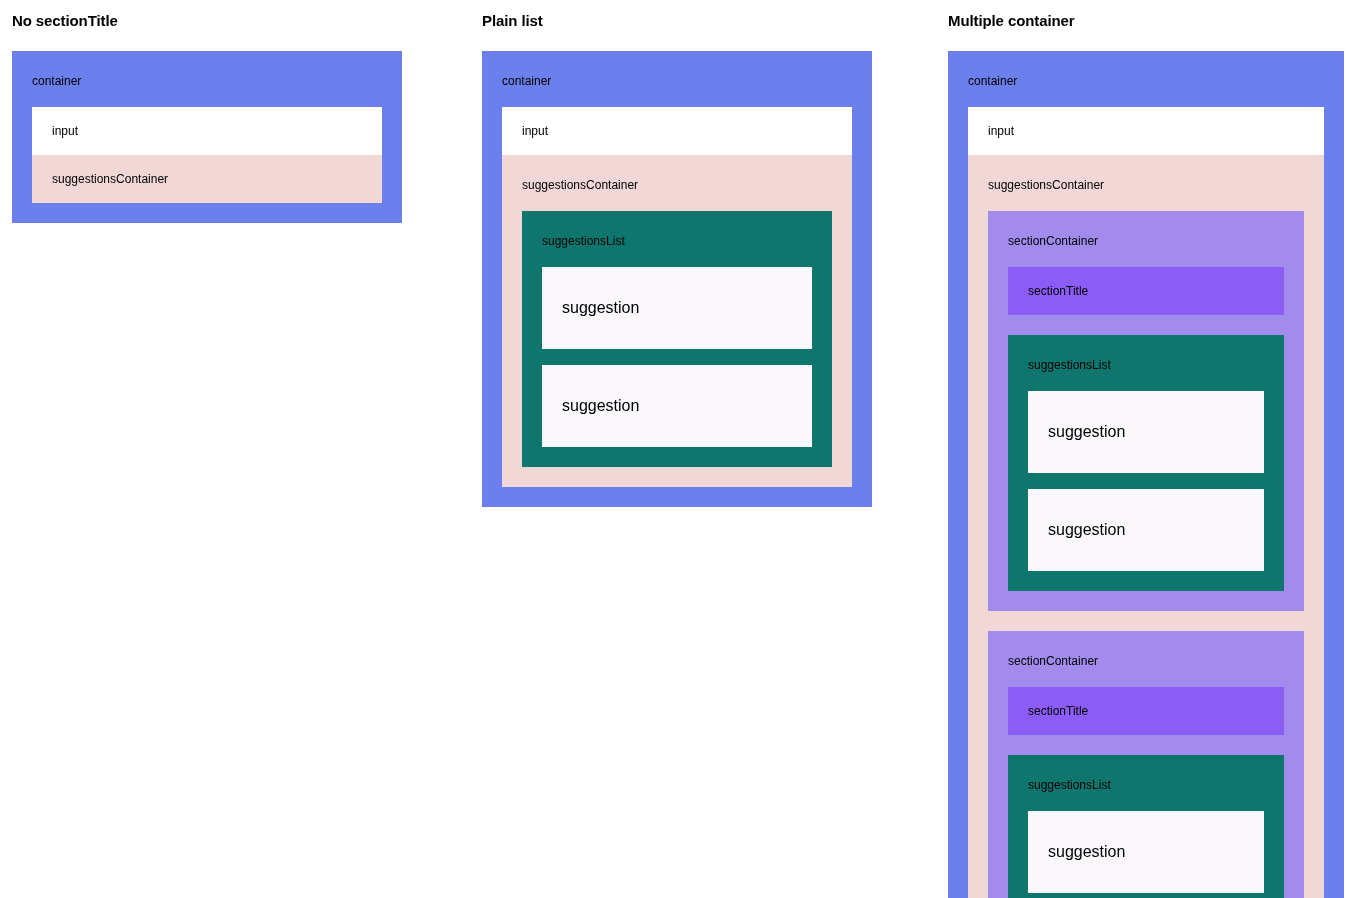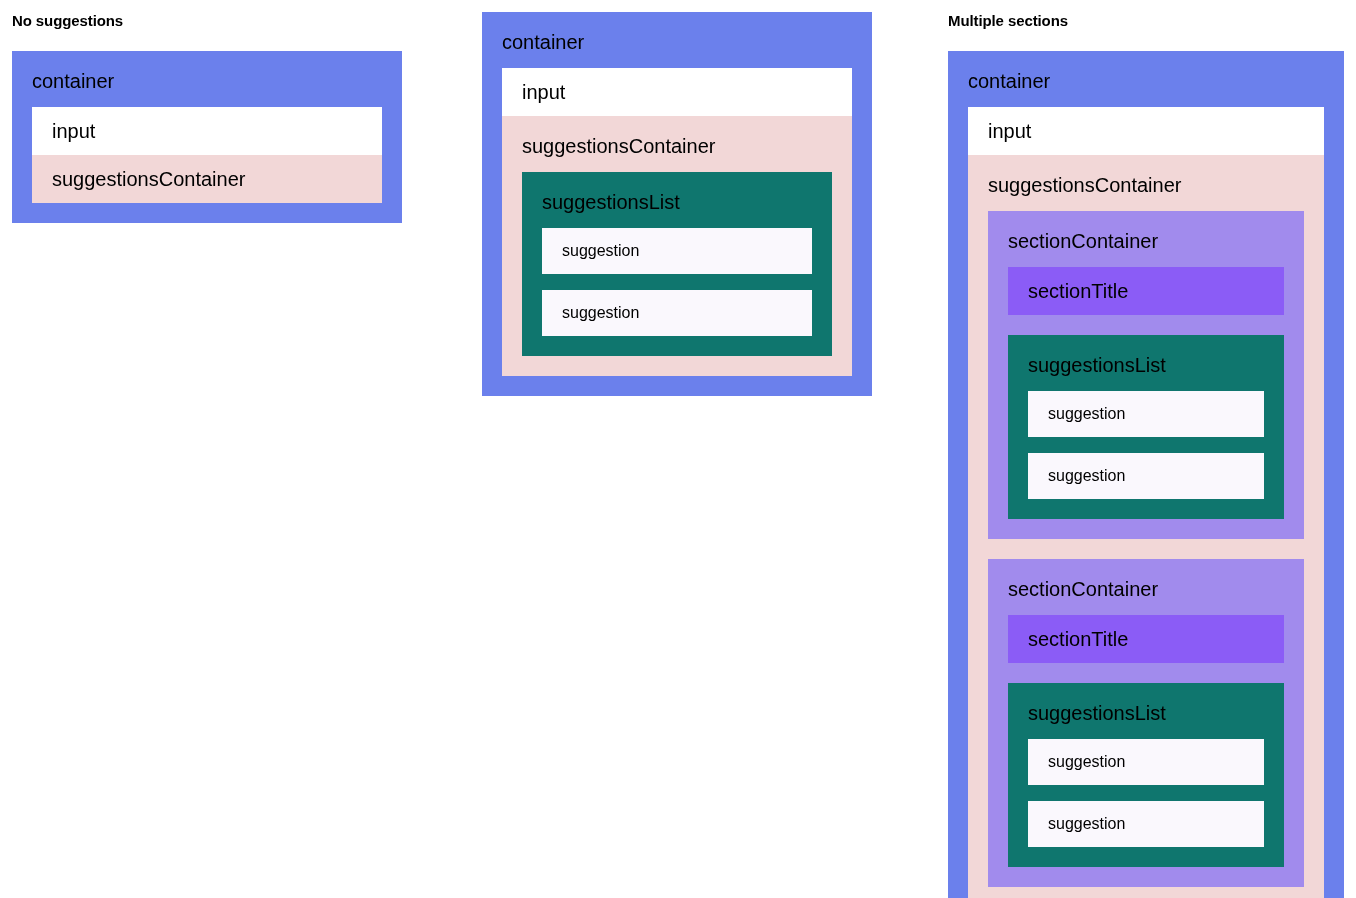--- a/index.html
+++ b/index.html
@@ -41,21 +41,21 @@
     letter-spacing: -0.1px;
   }
 
   
   .box {
     padding: 20px;
     display: block;
   }
   .box > .box-label {
     display: block;
-    font-size: 20px;
+    font-size: 12px;
     line-height: 20px;
     color: #000000;
     margin-bottom: 16px;
   }
   .box > .box-label:last-child { margin-bottom: 0; }
 
   .container-box { background: #6b80ec; }
   .col-1 .container-box { width: 390px; }
   .col-2 .container-box { width: 390px; }
   .col-3 .container-box { width: 396px; }
@@ -82,48 +82,49 @@
   .section-title-box {
     background: #8b5cf6;
     padding: 14px 20px;
   }
   .section-title-box .box-label { margin-bottom: 0; }
 
   .section-container-box .suggestions-list-box { margin-top: 20px; }
 
   .suggestion-item {
     background: #faf8fd;
-    padding: 14px 20px;
+    padding: 32px 20px;
   }
   .suggestion-item + .suggestion-item { margin-top: 16px; }
   .suggestion-item .box-label { margin-bottom: 0; }
 </style>
 </head>
 <body>
 
 <div class="page">
   <div class="columns">
 
     <div class="column col-1">
-      <div class="column-title">No suggestions</div>
+      <div class="column-title">No sectionTitle</div>
 
       <div class="box container-box">
         <span class="box-label">container</span>
 
         <div class="box input-box">
           <span class="box-label">input</span>
         </div>
 
         <div class="box suggestions-container-box empty">
           <span class="box-label">suggestionsContainer</span>
         </div>
       </div>
     </div>
 
     <div class="column col-2">
+      <div class="column-title">Plain list</div>
 
       <div class="box container-box">
         <span class="box-label">container</span>
 
         <div class="box input-box">
           <span class="box-label">input</span>
         </div>
 
         <div class="box suggestions-container-box">
           <span class="box-label">suggestionsContainer</span>
@@ -136,21 +137,21 @@
             </div>
             <div class="suggestion-item">
               <span class="box-label">suggestion</span>
             </div>
           </div>
         </div>
       </div>
     </div>
 
     <div class="column col-3">
-      <div class="column-title">Multiple sections</div>
+      <div class="column-title">Multiple container</div>
 
       <div class="box container-box">
         <span class="box-label">container</span>
 
         <div class="box input-box">
           <span class="box-label">input</span>
         </div>
 
         <div class="box suggestions-container-box">
           <span class="box-label">suggestionsContainer</span>

